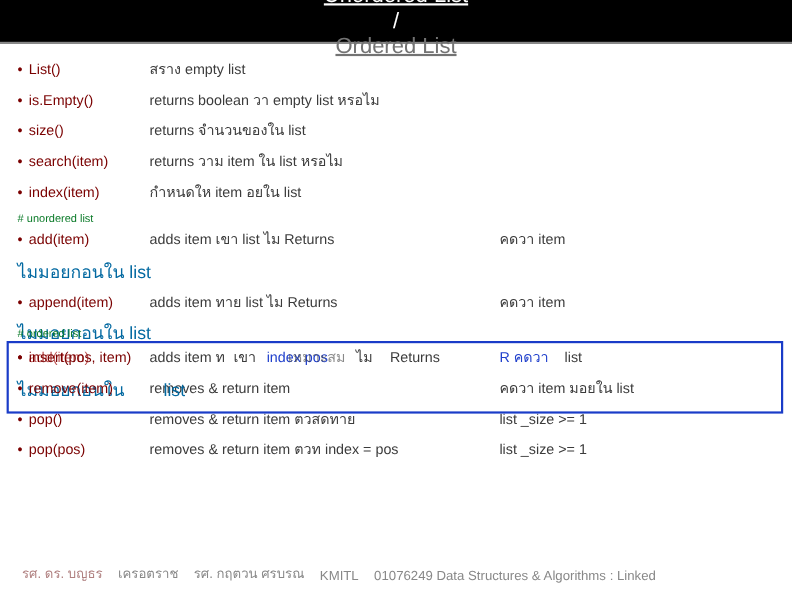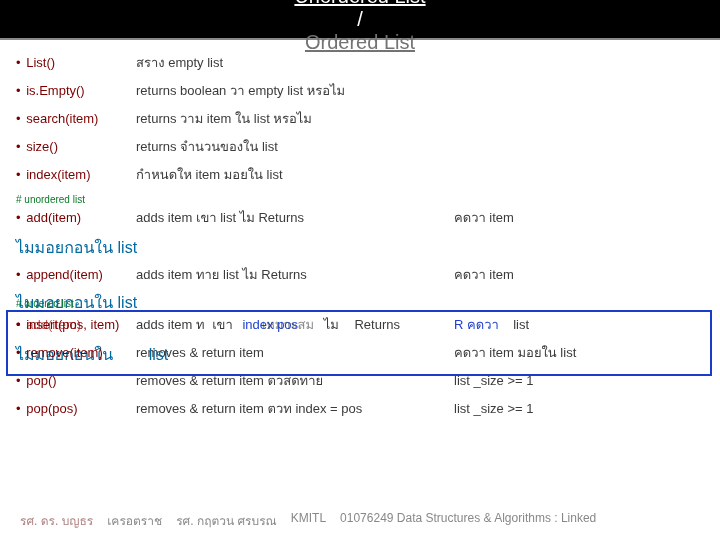--- a/index.html
+++ b/index.html
@@ -69,21 +69,21 @@
   .footer {
     position: absolute;
     bottom: 10px;
     left: 0;
     width: 720px;
     display: flex;
     font-size: 12px;
     color: #888;
     padding: 0 20px;
     gap: 14px;
-    align-items: flex-start;
+    align-items: flex-end;
   }
   .footer .f1 { color:#b08080; }
   .bluetxt { color:#2040cc; }
 </style>
 </head>
 <body>
 
 <div class="title-bar">
   <span class="title-unsel">Unordered  List</span>
   <span class="title-sep">/</span>
@@ -96,32 +96,32 @@
     <div class="col-method"><span class="bullet">•</span> <span>List()</span></div>
     <div class="col-desc">สราง   empty list</div>
     <div class="col-cond"></div>
   </div>
   <div class="row">
     <div class="col-method"><span class="bullet">•</span> <span>is.Empty()</span></div>
     <div class="col-desc">returns boolean  วา    empty list หรอไม</div>
     <div class="col-cond"></div>
   </div>
   <div class="row">
+    <div class="col-method"><span class="bullet">•</span> <span>size()</span></div>
+    <div class="col-desc">returns จำนวนของใน     list</div>
+    <div class="col-cond"></div>
+  </div>
+  <div class="row">
     <div class="col-method"><span class="bullet">•</span> <span>search(item)</span></div>
     <div class="col-desc">returns วาม       item ใน list หรอไม</div>
     <div class="col-cond"></div>
   </div>
   <div class="row">
-    <div class="col-method"><span class="bullet">•</span> <span>size()</span></div>
-    <div class="col-desc">returns จำนวนของใน     list</div>
-    <div class="col-cond"></div>
-  </div>
-  <div class="row">
     <div class="col-method"><span class="bullet">•</span> <span>index(item)</span></div>
-    <div class="col-cond">กำหนดให      item มอยใน      list</div>
+    <div class="col-cond">กำหนดให      item อยใน      list</div>
   </div>
 
   <div class="comment"># unordered list</div>
 
   <div class="row">
     <div class="col-method"><span class="bullet">•</span> <span>add(item)</span></div>
     <div class="col-desc">adds item เขา    list    ไม    Returns</div>
     <div class="col-cond">คดวา       item</div>
   </div>
   <div class="row wrapnote">ไมมอยกอนใน             list</div>

